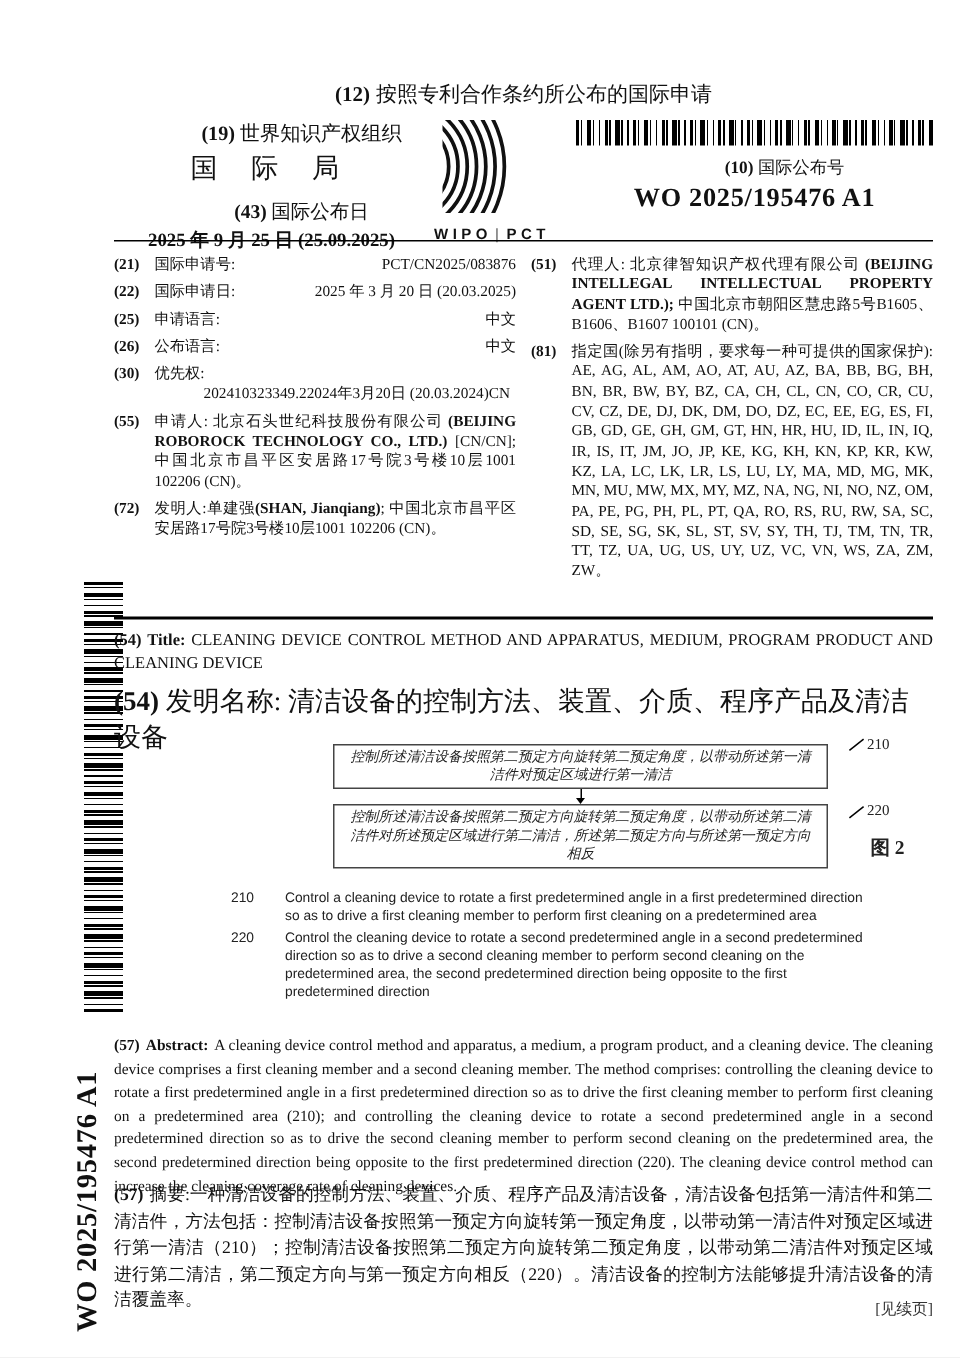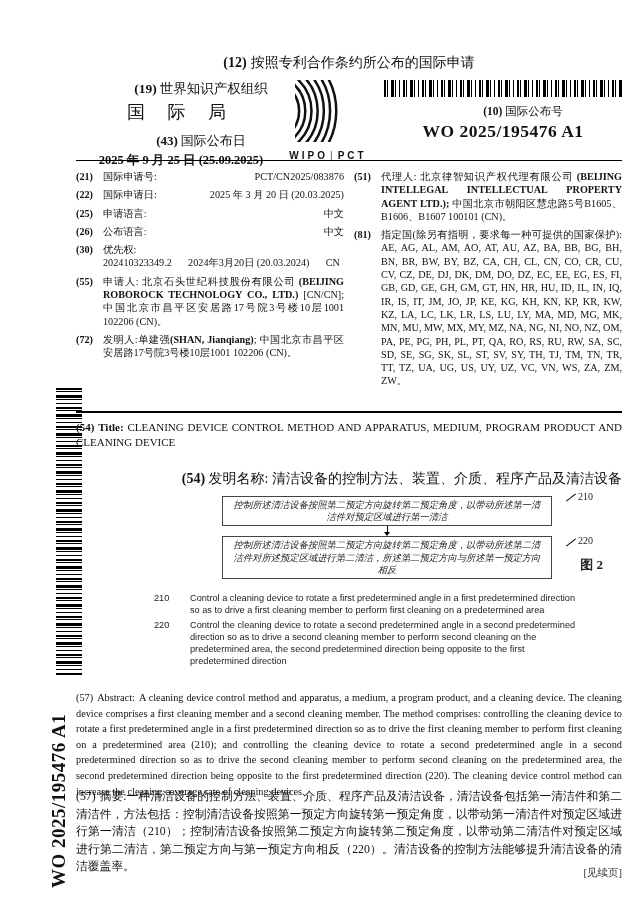--- a/index.html
+++ b/index.html
@@ -52,24 +52,24 @@
   
   .biblio{top:116px;left:0;width:100%;font-size:10.2px;line-height:13.3px;}
   .col-left{position:absolute;left:0;top:0;width:268px;}
   .col-right{position:absolute;left:278px;top:0;width:268px;}
   .field{display:flex;margin-bottom:5px;}
   .fnum{width:27px;font-weight:bold;flex:none;}
   .fbody{flex:1;text-align:justify;}
   .line-sb{display:flex;justify-content:space-between;}
   .ipc{font-weight:bold;font-style:italic;}
   .b{font-weight:bold;}
-  .prio{display:flex;justify-content:space-between;padding-right:4px;font-family:Liberation Serif, serif;}
+  .prio{display:flex;justify-content:flex-end;padding-right:4px;font-family:Liberation Serif, serif;}
   
   .title-en{top:366px;left:0;width:100%;font-size:11px;line-height:15px;text-align:justify;}
-  .title-zh{top:416px;left:0;width:100%;font-size:14px;text-align:right;}
+  .title-zh{top:401px;left:0;width:100%;font-size:18px;}
   
   .figure{top:442px;left:146px;width:330px;}
   .fig-box{position:relative;border:1px solid #444;padding:2px 8px;
     font-style:italic;font-size:9.3px;line-height:12.2px;text-align:center;color:#222;}
   .fig-arrow{height:10px;display:flex;flex-direction:column;align-items:center;}
   .fig-arrow .shaft{width:1px;flex:1;background:#000;}
   .fig-arrow .head{width:0;height:0;border-left:3px solid transparent;
     border-right:3px solid transparent;border-top:4px solid #000;}
   .ref-tag{position:absolute;font-style:normal;font-size:10px;white-space:nowrap;}
   .ref-tag .tick{display:inline-block;width:12px;height:1px;background:#000;
@@ -80,21 +80,21 @@
     font-weight:bold;font-size:13px;}
   
   .steps{top:538px;left:78px;width:430px;
     font-family:"Liberation Sans",sans-serif;font-size:9.2px;line-height:12.3px;color:#222;}
   .step{display:flex;margin-bottom:2px;}
   .step .sref{width:36px;flex:none;}
   .step .stext{width:392px;}
   
   .abs-en{top:636px;left:0;width:100%;font-size:10.3px;line-height:15.6px;text-align:justify;}
   .abs-zh{top:734px;left:0;width:100%;font-size:11.8px;line-height:17.5px;text-align:justify;}
-  .abs-label{font-weight:normal;margin-right:4px;margin-top:19px;}
+  .abs-label{font-weight:bold;margin-right:4px;margin-top:19px;}
   
   .cont-note{top:812px;left:0;width:100%;text-align:right;font-size:10.5px;color:#333;}
 </style>
 </head>
 <body>
 
 <div class="page">
 
   <div class="side-barcode"></div>
   <div class="side-pubno">WO 2025/195476 A1</div>

